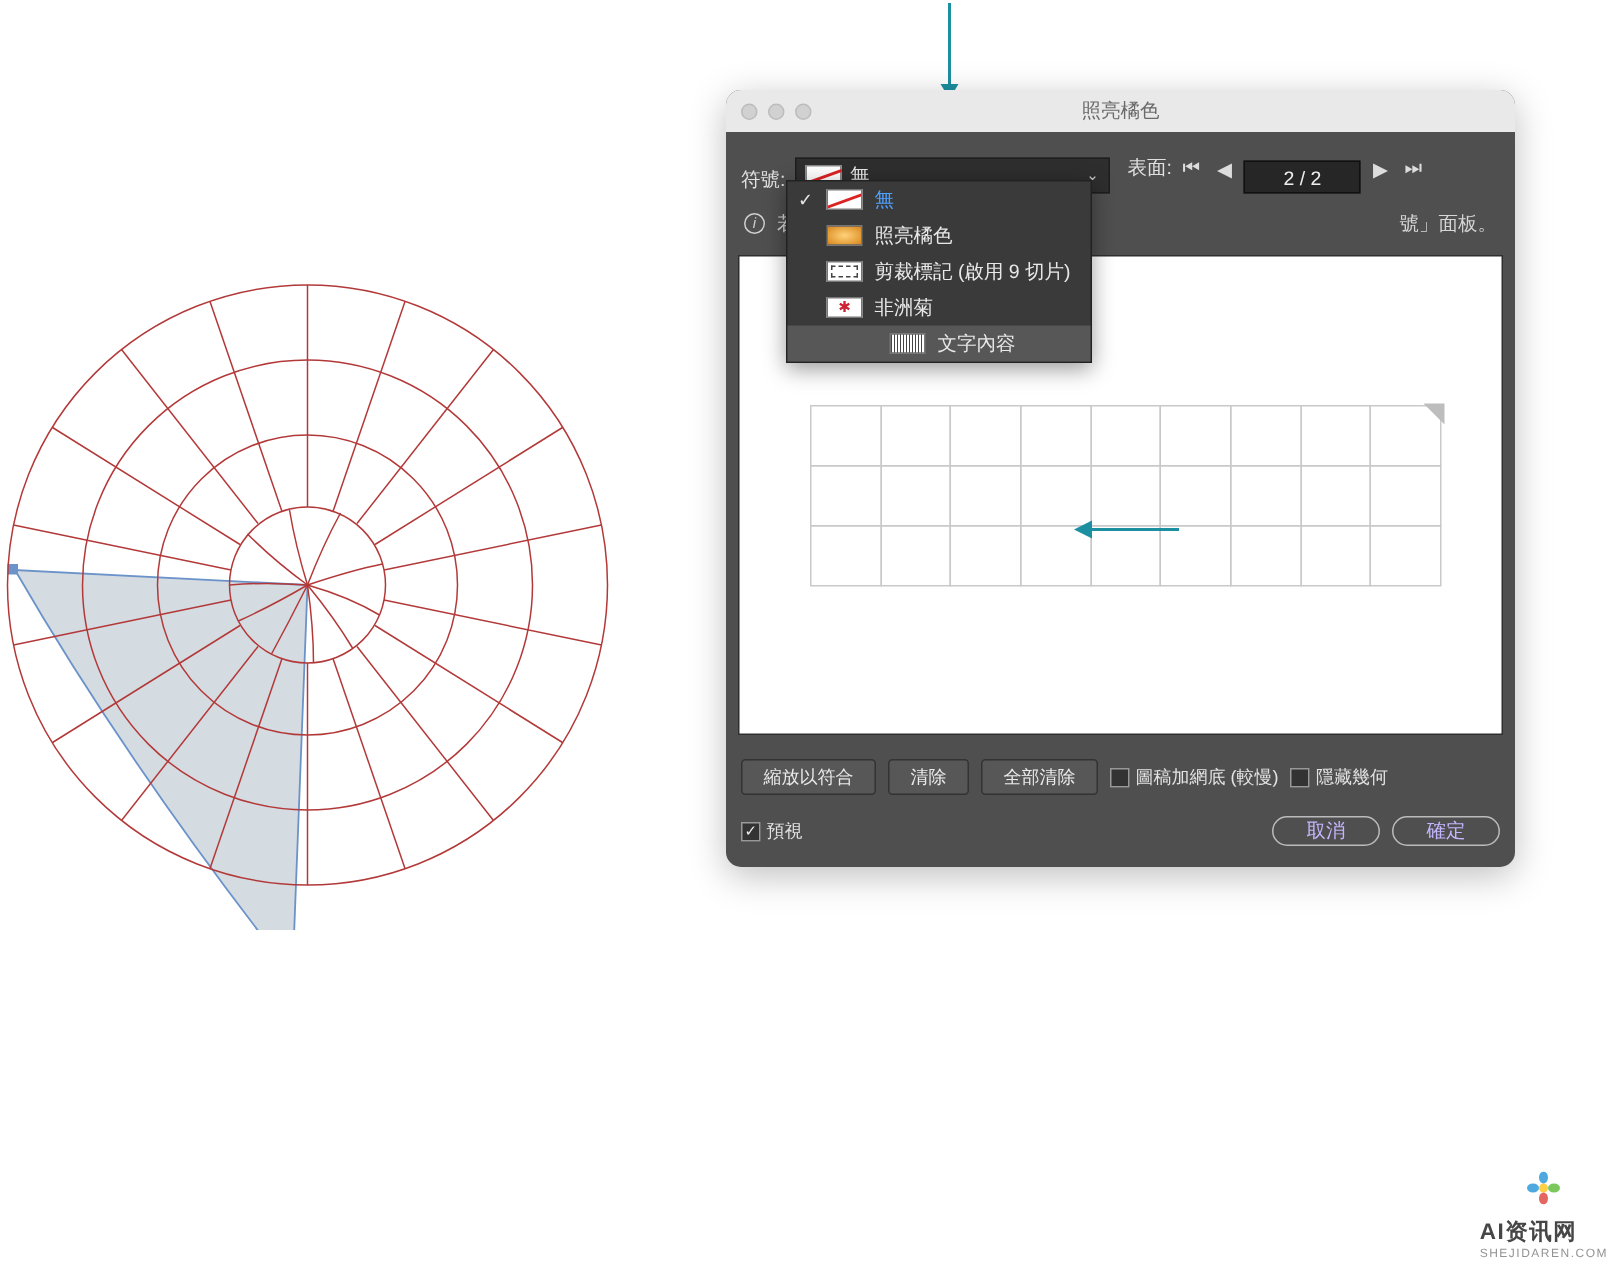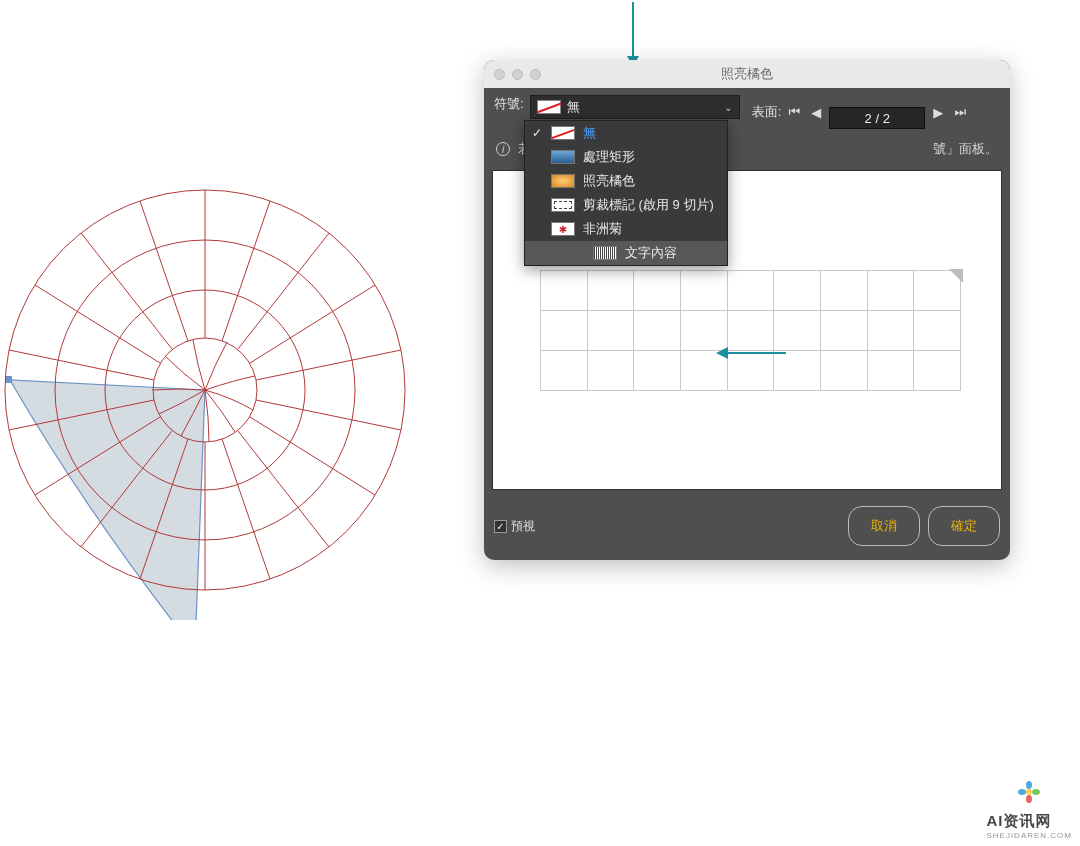--- a/index.html
+++ b/index.html
@@ -57,21 +57,21 @@
   .title {
     position: absolute;
     left: 0; right: 0;
     text-align: center;
     color: #6a6a6a;
     font-size: 13px;
   }
 
   .toolbar {
     display: flex;
-    align-items: flex-start;
+    align-items: flex-end;
     padding: 7px 10px;
     gap: 6px;
   }
   .toolbar .lbl { color: #e0e0e0; }
   .symbol-select {
     display: flex;
     align-items: center;
     background: #2e2e2e;
     border: 1px solid #1e1e1e;
     height: 24px;
@@ -106,21 +106,21 @@
   .navbtn {
     color: #ddd;
     width: 18px;
     text-align: center;
     cursor: pointer;
   }
   .page-field {
     background: #262626;
     border: 1px solid #111;
     height: 22px;
-    width: 96px;
+    width: 78px;
     color: #eee;
     text-align: center;
     display: flex;
     align-items: center;
     justify-content: center;
     margin-top: 12px;
   }
 
   .info-row {
     padding: 4px 12px 8px 12px;
@@ -271,25 +271,25 @@
     font-size: 10px;
     color: #eee;
   }
 
   .footer2 {
     display: flex;
     align-items: center;
   }
   .footer2 .spacer { flex: 1; }
   .obtn {
-    height: 40px;
+    height: 20px;
     border-radius: 14px;
     border: 1px solid #bbb;
     background: transparent;
-    color: #eab308;
+    color: #c4b5fd;
     padding: 0 22px;
     margin-left: 8px;
     cursor: pointer;
     font-size: 13px;
   }
 
   
   .arrow-v {
     position: absolute;
     left: 625px;
@@ -411,24 +411,20 @@
     <span style="flex:1"></span>
     <span>號」面板。</span>
   </div>
 
   <div class="dropdown">
     <div class="dd-item check blue-text">
       <span class="sw none"></span>
       <span class="lab">無</span>
     </div>
     <div class="dd-item">
-      <span class="sw blue"></span>
-      <span class="lab">處理矩形</span>
-    </div>
-    <div class="dd-item">
       <span class="sw orange"></span>
       <span class="lab">照亮橘色</span>
     </div>
     <div class="dd-item">
       <span class="sw crop"></span>
       <span class="lab">剪裁標記 (啟用 9 切片)</span>
     </div>
     <div class="dd-item">
       <span class="sw flower"></span>
       <span class="lab">非洲菊</span>
@@ -465,20 +461,33 @@
         <div></div>
         <div></div>
         <div></div>
         <div></div>
         <div></div>
         <div></div>
     </div>
   </div>
 
   <div class="footer">
+    <div class="btnrow">
+      <span class="sbtn">縮放以符合</span>
+      <span class="sbtn">清除</span>
+      <span class="sbtn">全部清除</span>
+      <label class="chk">
+        <span class="box"></span>
+        <span>圖稿加網底 (較慢)</span>
+      </label>
+      <label class="chk">
+        <span class="box"></span>
+        <span>隱藏幾何</span>
+      </label>
+    </div>
     <div class="footer2">
       <label class="chk">
         <span class="box">✓</span>
         <span>預視</span>
       </label>
       <span class="spacer"></span>
       <button class="obtn">取消</button>
       <button class="obtn">確定</button>
     </div>
   </div>

